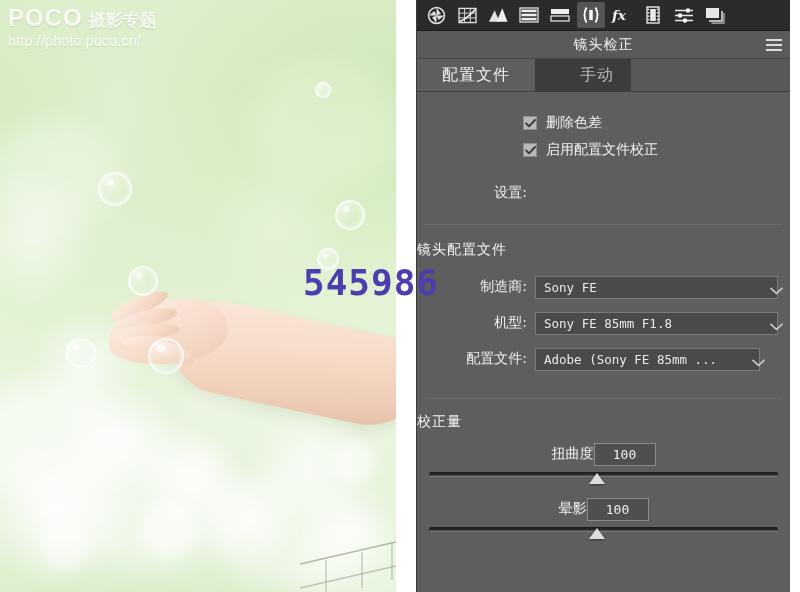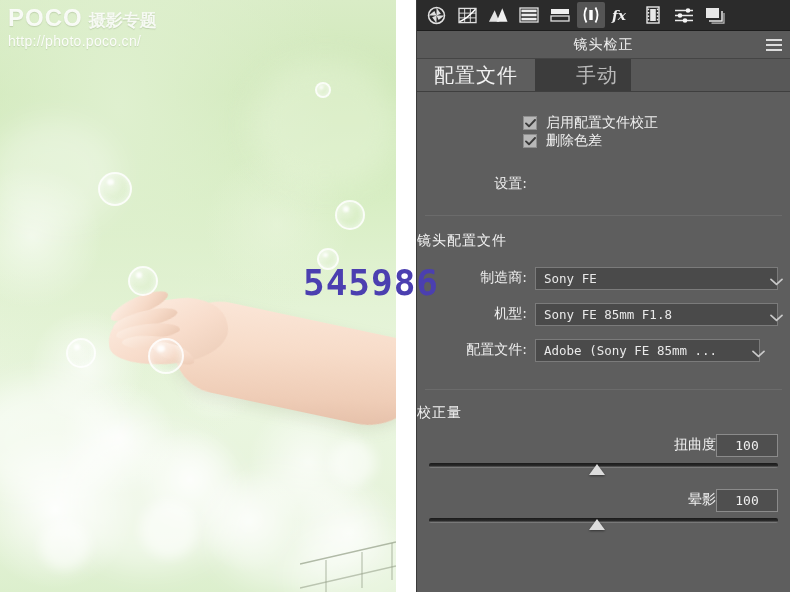--- a/index.html
+++ b/index.html
@@ -130,21 +130,21 @@
     position: absolute; right: 8px; top: 50%; transform: translateY(-50%);
     width: 16px; height: 12px; display:flex; flex-direction:column; justify-content:space-between;
     cursor:pointer;
   }
   #panel-menu-icon i { display:block; height:2px; background:#dcdcdc; }
 
   
   #tabs { display:flex; height: 33px; background: #585858; border-bottom: 1px solid #3f3f3f; }
   .tab {
     display:flex; align-items:center; justify-content:center;
-    font-size: 20px; cursor:pointer; letter-spacing: 1px; text-align: center;
+    font-size: 16px; cursor:pointer; letter-spacing: 1px; text-align: center;
   }
   .tab.sel { width: 118px; background: #5e5e5e; color: #f2f2f2; }
   .tab.unsel { width: 96px; background: #3c3c3c; color: #b9b9b9; padding-left: 28px; }
   .tab-rest { flex: 1; background: #585858; }
 
   
   #content { position:relative; height: calc(592px - 31px - 28px - 33px); background: #5e5e5e; }
 
   .divider { height: 1px; background: #474747; border-bottom: 1px solid #6b6b6b; margin: 0 8px; }
 
@@ -171,21 +171,21 @@
   .caret {
     position:absolute; right: 7px; top: 50%; transform: translateY(-60%);
     width: 0; height: 0;
   }
   .caret svg { display:block; }
 
   .section-title { text-align:left; font-size: 14px; color: #f2f2f2; letter-spacing: 1px; }
 
   
   .slider-block { padding: 0 12px; }
-  .slider-head { display:flex; align-items:center; justify-content:flex-end; height: 26px; }
+  .slider-head { display:flex; align-items:center; justify-content:center; height: 26px; }
   .slider-name { font-size: 14px; color: #f0f0f0; }
   .slider-val {
     width: 62px; height: 23px; background: #4f4f4f; border: 1px solid #8b8b8b;
     display:flex; align-items:center; justify-content:center;
     font-family: "DejaVu Sans Mono", monospace; font-size: 13px; color: #efefef;
     cursor: text;
   }
   .slider-track-wrap { position:relative; height: 16px; margin-top: 2px; }
   .slider-track {
     position:absolute; left:0; right:0; top: 3px; height: 5px;
@@ -350,35 +350,35 @@
 
     <div id="tabs">
       <div class="tab sel">配置文件</div>
       <div class="tab unsel">手动</div>
       <div class="tab-rest"></div>
     </div>
 
     <div id="content">
 
       <div style="padding-top:22px; padding-left:106px;">
+        <div class="chk-row" style="margin-bottom:9px;">
+          <span class="chk-box">
+            <svg width="11" height="9" viewBox="0 0 11 9">
+                <path d="M1 4.4 L4 7.3 L10 1" fill="none" stroke="#3a3a3a" stroke-width="1.9" stroke-linecap="round" stroke-linejoin="round"></path>
+              </svg>
+          </span>
+          <span>删除色差</span>
+        </div>
         <div class="chk-row">
           <span class="chk-box">
             <svg width="11" height="9" viewBox="0 0 11 9">
                 <path d="M1 4.4 L4 7.3 L10 1" fill="none" stroke="#3a3a3a" stroke-width="1.9" stroke-linecap="round" stroke-linejoin="round"></path>
               </svg>
           </span>
           <span>启用配置文件校正</span>
-        </div>
-        <div class="chk-row" style="margin-bottom:9px;">
-          <span class="chk-box">
-            <svg width="11" height="9" viewBox="0 0 11 9">
-                <path d="M1 4.4 L4 7.3 L10 1" fill="none" stroke="#3a3a3a" stroke-width="1.9" stroke-linecap="round" stroke-linejoin="round"></path>
-              </svg>
-          </span>
-          <span>删除色差</span>
         </div>
       </div>
 
       <div class="form-row" style="margin-top:22px; padding:0 12px 0 0;">
         <span class="form-label" style="width:118px;">设置:</span>
       </div>
 
       <div class="divider" style="margin-top:19px;"></div>
 
       <div class="section-title" style="margin-top:16px;">镜头配置文件</div>

